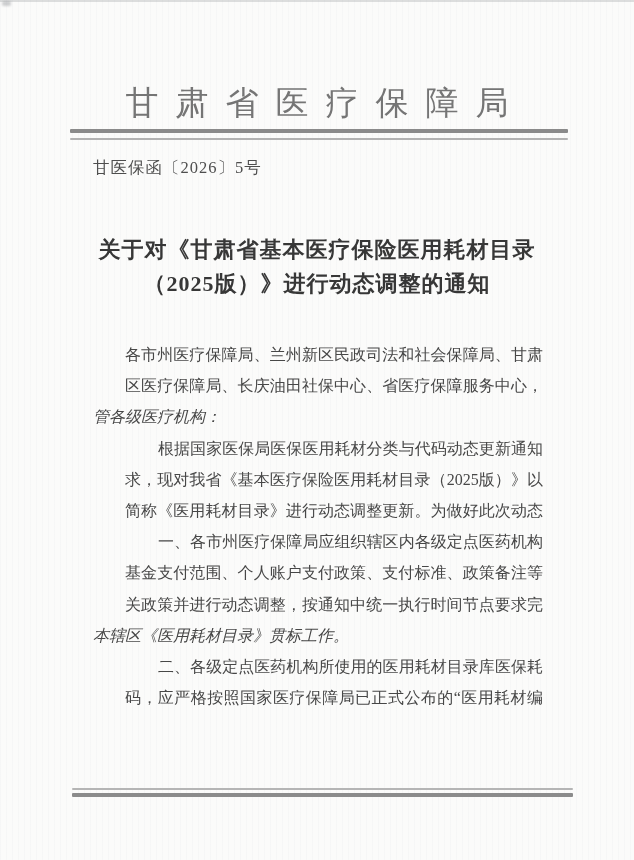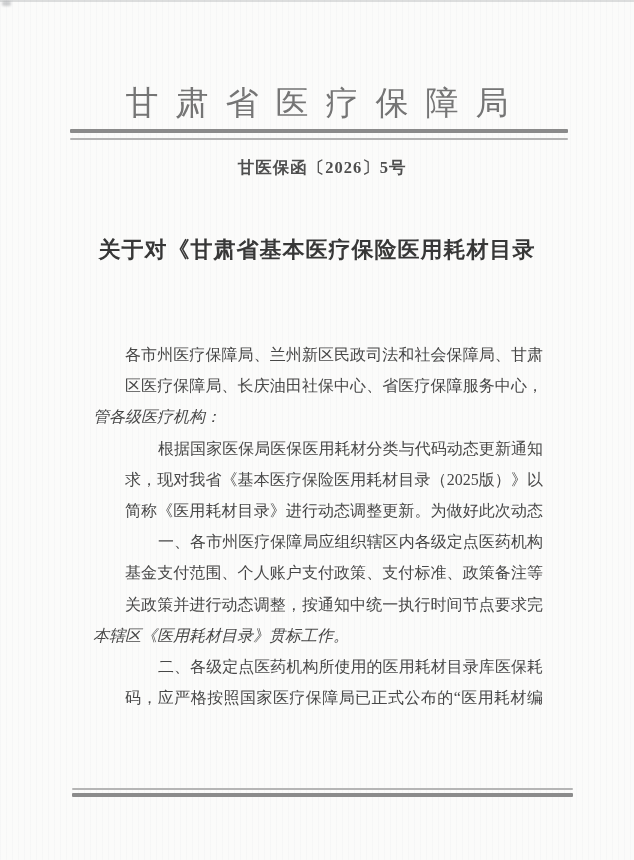--- a/index.html
+++ b/index.html
@@ -55,27 +55,26 @@
   }
   .rule-header-thick { top: 129px;   left: 70px; width: 498px; height: 3.5px; background: #8a8a8a; }
   .rule-header-thin  { top: 137.5px; left: 70px; width: 498px; height: 2px;   background: #b2b2b2; }
   .rule-footer-thin  { top: 788px;   left: 72px; width: 501px; height: 2px;   background: #b5b5b5; }
   .rule-footer-thick { top: 793px;   left: 72px; width: 501px; height: 3.5px; background: #8b8b8b; }
   .doc-number {
     position: absolute;
     top: 156px;
     left: 93px;
     width: 458px;
-    text-align: center;
+    text-align: left;
     font-size: 16.5px;
     line-height: 24px;
     letter-spacing: 1px;
     color: #4e4e4e;
     white-space: nowrap;
-    font-weight: bold;
   }
   .notice-title {
     position: absolute;
     top: 233px;
     left: 0;
     width: 634px;
     text-align: center;
     font-size: 22px;
     font-weight: bold;
     line-height: 33.5px;
@@ -120,20 +119,21 @@
 
   <div class="org-name">甘肃省医疗保障局</div>
 
   <div class="rule rule-header-thick"></div>
   <div class="rule rule-header-thin"></div>
 
   <div class="doc-number">甘医保函〔2026〕5号</div>
 
   <div class="notice-title">
     <div>关于对《甘肃省基本医疗保险医用耗材目录</div>
+    <div>（2025版）》进行动态调整的通知</div>
   </div>
 
   <div class="doc-body">
     <div class="body-line j">各市州医疗保障局、兰州新区民政司法和社会保障局、甘肃矿</div>
     <div class="body-line j">区医疗保障局、长庆油田社保中心、省医疗保障服务中心，省</div>
     <div class="body-line n">管各级医疗机构：</div>
     <div class="body-line j i">根据国家医保局医保医用耗材分类与代码动态更新通知要</div>
     <div class="body-line j">求，现对我省《基本医疗保险医用耗材目录（2025版）》以下</div>
     <div class="body-line j">简称《医用耗材目录》进行动态调整更新。为做好此次动态调</div>
     <div class="body-line j i">一、各市州医疗保障局应组织辖区内各级定点医药机构及</div>

